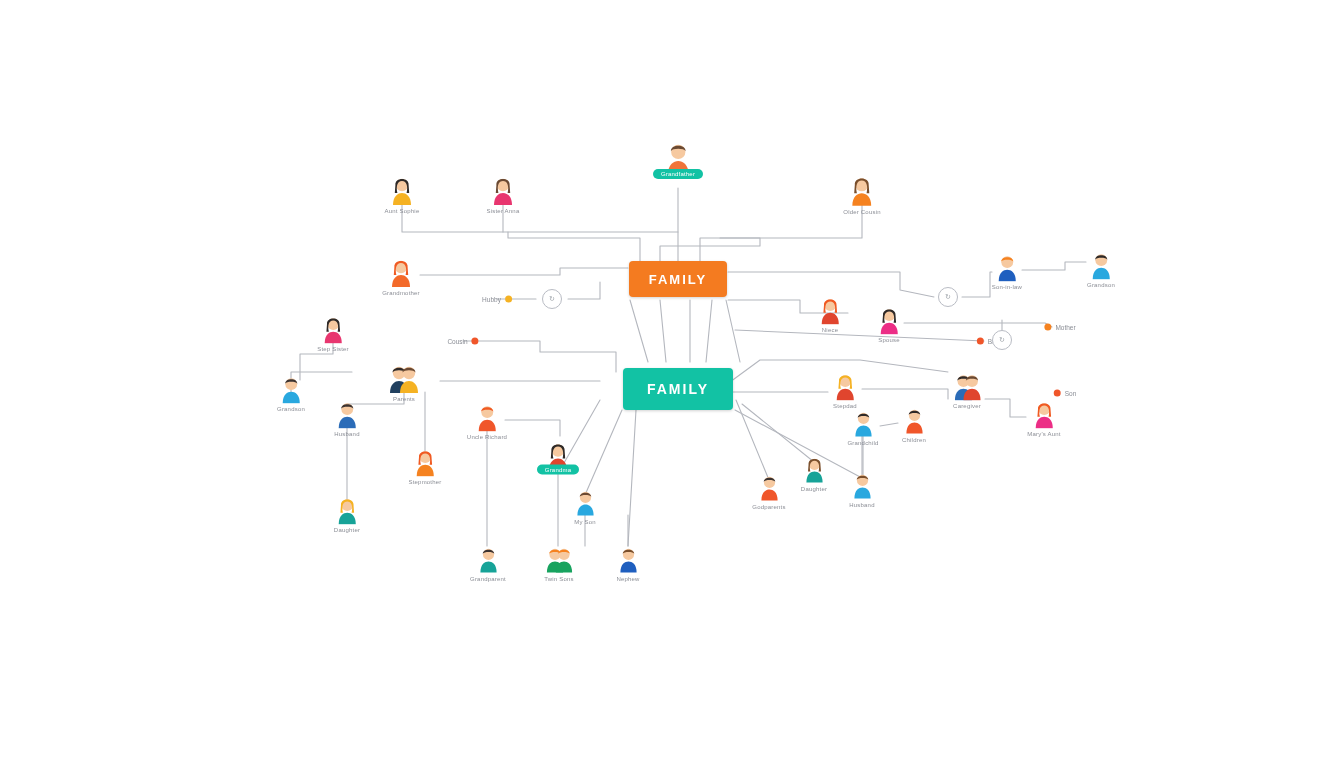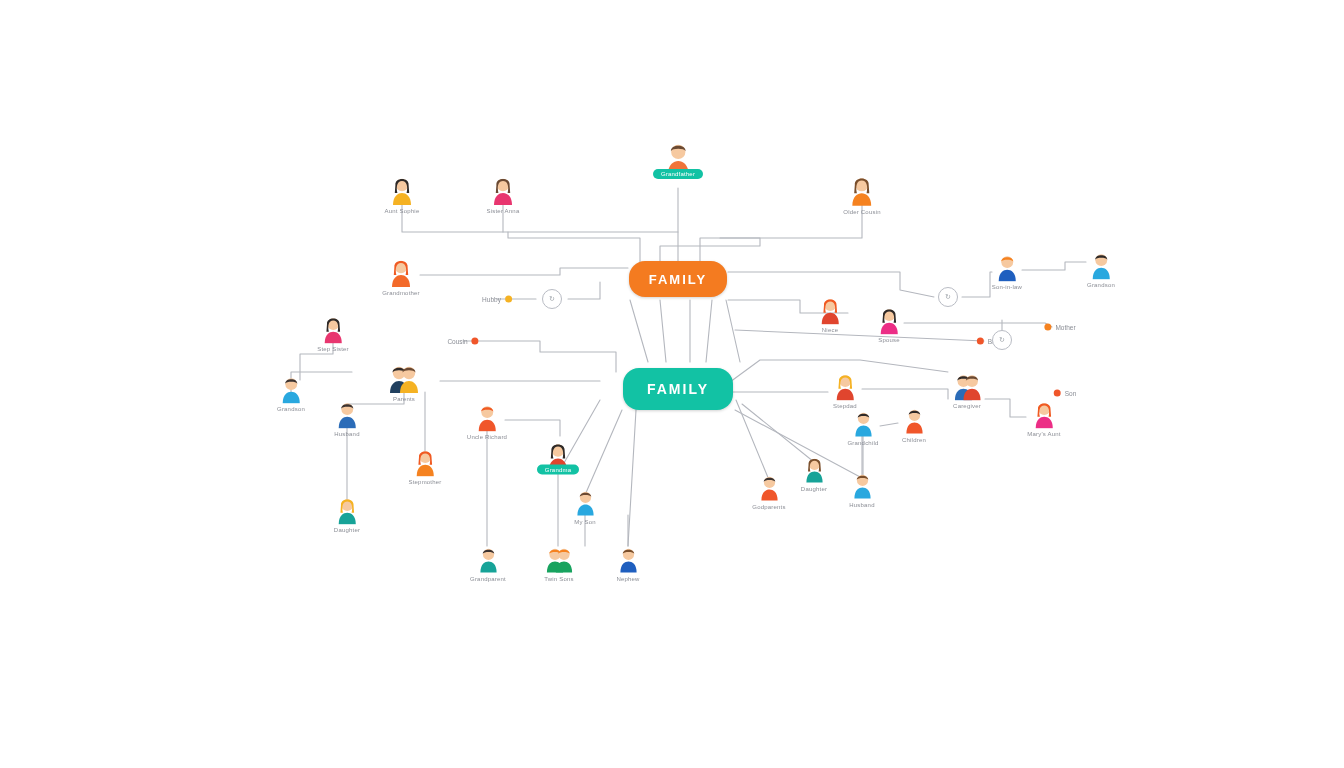--- a/index.html
+++ b/index.html
@@ -9,21 +9,21 @@
     font-family:"Liberation Sans", sans-serif;
     overflow:hidden;
     position:relative;
   }
   #canvas{position:absolute;left:0;top:0;width:1344px;height:768px;}
   #edges{position:absolute;left:0;top:0;width:1344px;height:768px;pointer-events:none;}
 
   .hub{
     position:absolute;
     transform:translate(-50%,-50%);
-    border-radius:16px;
+    border-radius:4px;
     color:#ffffff;
     font-weight:bold;
     letter-spacing:2px;
     display:flex;align-items:center;justify-content:center;
     box-shadow:0 1px 3px rgba(0,0,0,.18);
     white-space:nowrap;
   }
   .hub.orange{background:#f47b20;}
   .hub.teal{background:#12c2a4;}
 

